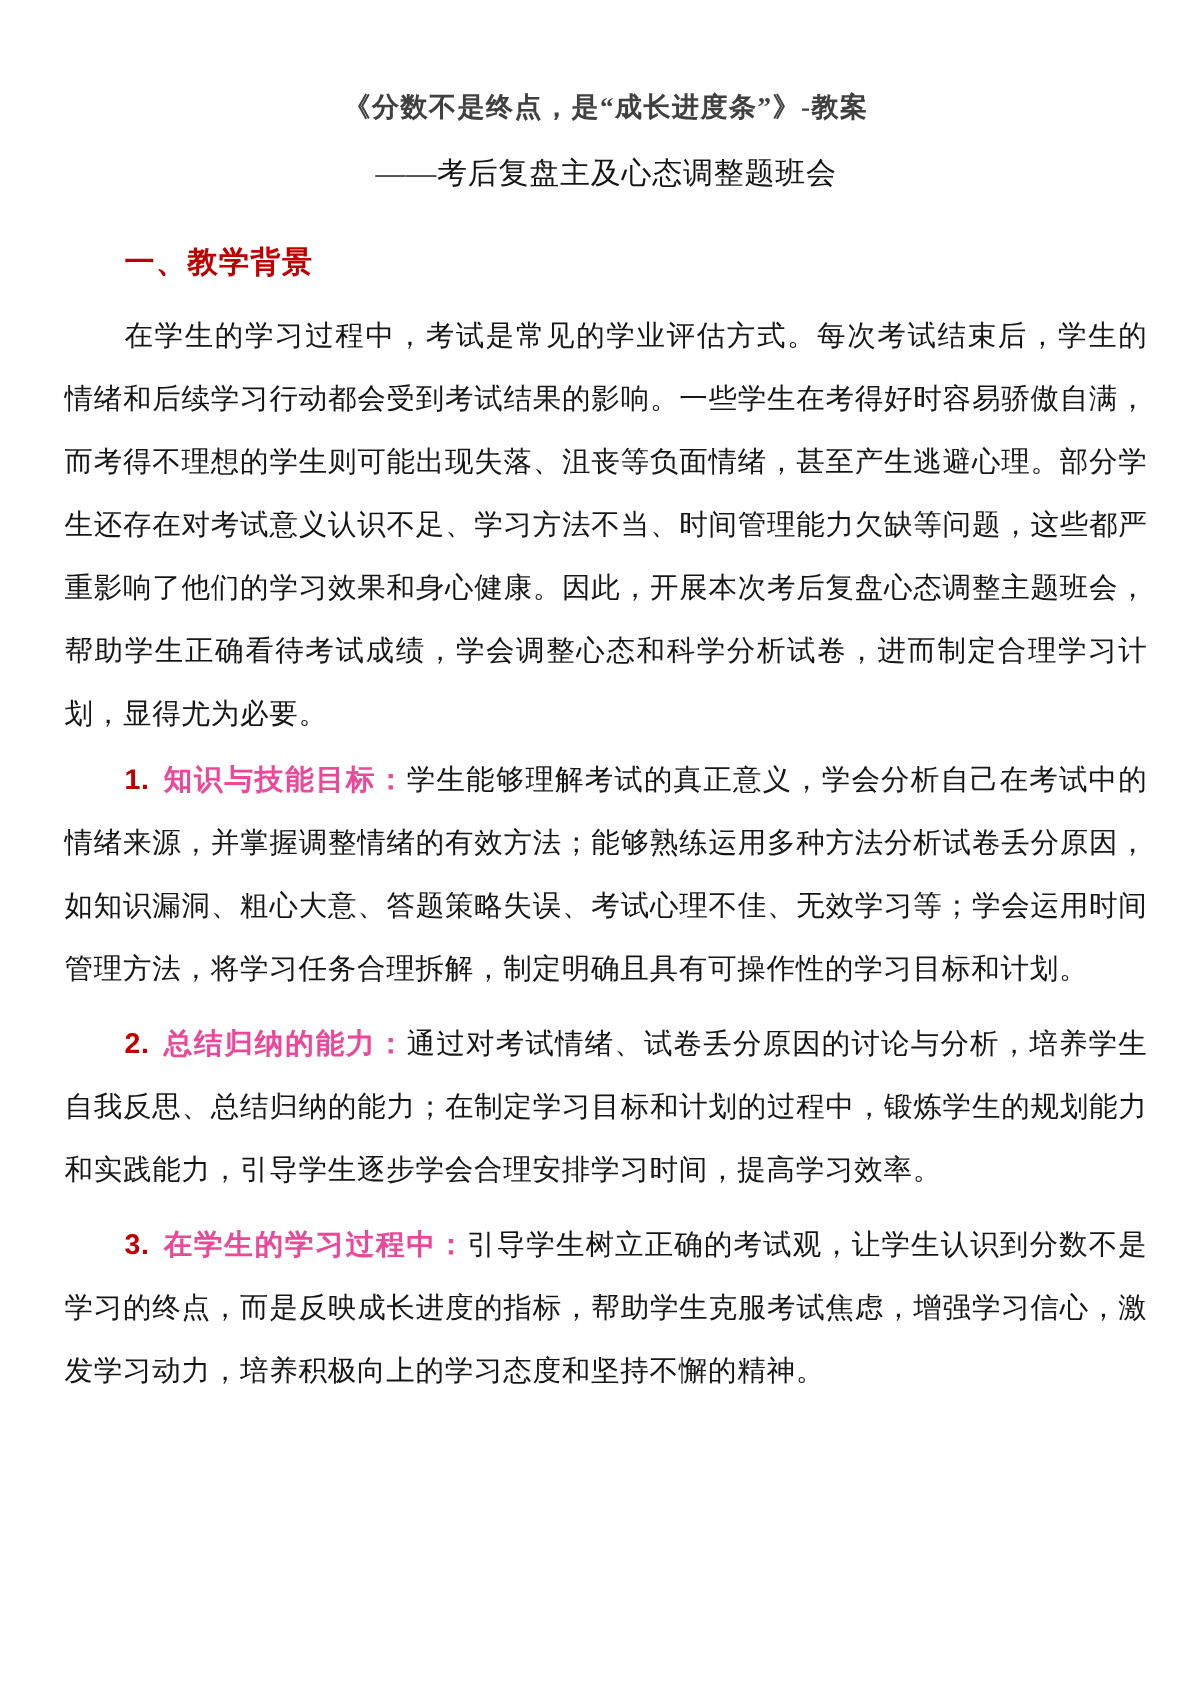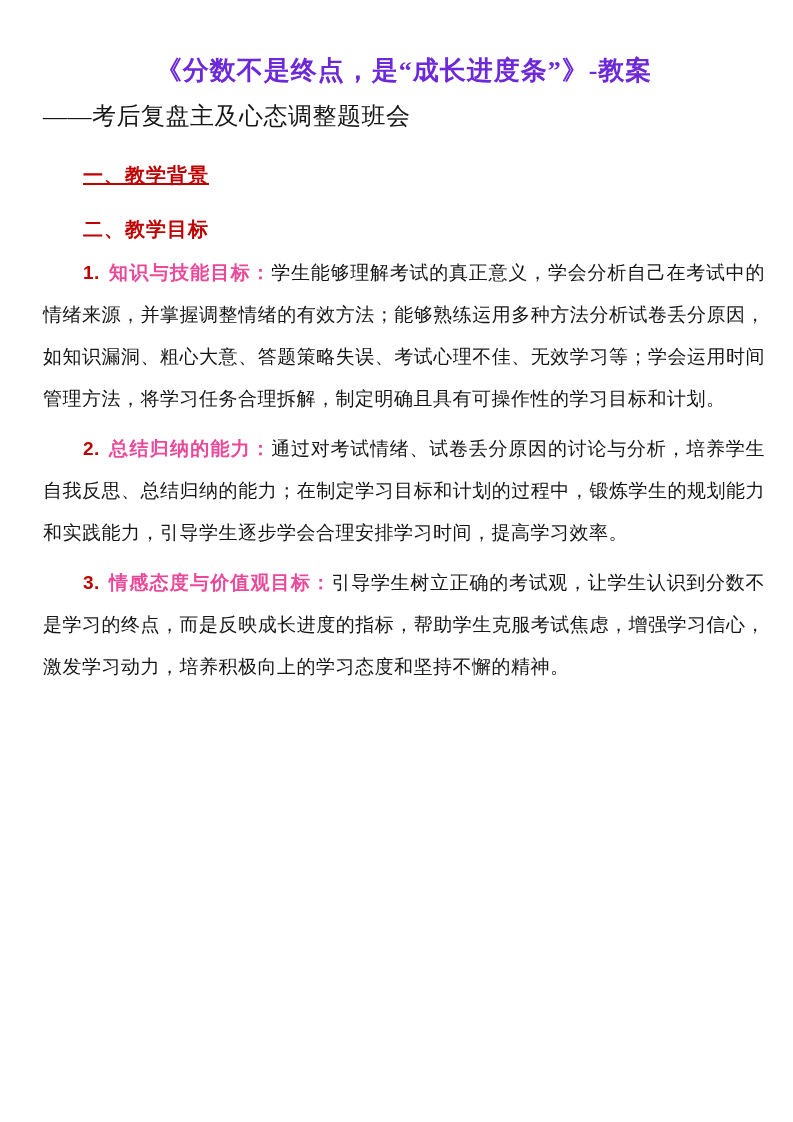--- a/index.html
+++ b/index.html
@@ -11,44 +11,44 @@
     background: #ffffff;
     box-sizing: border-box;
     padding: 52px 28px 40px 43px;
     overflow: hidden;
     font-family: "Liberation Serif", "DejaVu Serif", serif;
     color: #161616;
   }
   .title {
     margin: 0;
     text-align: center;
-    font-size: 26px;
+    font-size: 18px;
     line-height: 38px;
     font-weight: bold;
     letter-spacing: 1px;
-    color: #6d28d9;
+    color: #404040;
   }
   .subtitle {
     margin: 8px 0 0 0;
-    text-align: left;
-    font-size: 24px;
+    text-align: center;
+    font-size: 20px;
     line-height: 36px;
     color: #161616;
     letter-spacing: 0.5px;
   }
   .heading {
     margin: 0;
     font-size: 20px;
     line-height: 42px;
     font-weight: bold;
     color: #c00000;
     text-indent: 40px;
     letter-spacing: 1px;
   }
-  .heading-1 { margin-top: 20px; text-decoration: underline; }
+  .heading-1 { margin-top: 20px; }
   .heading-2 { margin-top: 12px; }
   .para {
     margin: 0;
     font-size: 19px;
     line-height: 42px;
     letter-spacing: 0.5px;
     text-align: justify;
     text-indent: 40px;
     color: #161616;
   }
@@ -71,22 +71,22 @@
 <body>
 
 <div class="page">
 
   <h1 class="title">《分数不是终点，是“成长进度条”》-教案</h1>
 
   <p class="subtitle">——考后复盘主及心态调整题班会</p>
 
   <h2 class="heading heading-1">一、教学背景</h2>
 
+  <p class="para para-bg">在学生的学习过程中，考试是常见的学业评估方式。每次考试结束后，学生的情绪和后续学习行动都会受到考试结果的影响。一些学生在考得好时容易骄傲自满，而考得不理想的学生则可能出现失落、沮丧等负面情绪，甚至产生逃避心理。部分学生还存在对考试意义认识不足、学习方法不当、时间管理能力欠缺等问题，这些都严重影响了他们的学习效果和身心健康。因此，开展本次考后复盘心态调整主题班会，帮助学生正确看待考试成绩，学会调整心态和科学分析试卷，进而制定合理学习计划，显得尤为必要。</p>
 
-  <h2 class="heading heading-2">二、教学目标</h2>
 
   <p class="para objective-first"><span class="obj-num">1.</span><span class="obj-label">知识与技能目标：</span><span>学生能够理解考试的真正意义，学会分析自己在考试中的情绪来源，并掌握调整情绪的有效方法；能够熟练运用多种方法分析试卷丢分原因，如知识漏洞、粗心大意、答题策略失误、考试心理不佳、无效学习等；学会运用时间管理方法，将学习任务合理拆解，制定明确且具有可操作性的学习目标和计划。</span></p>
 
   <p class="para objective"><span class="obj-num">2.</span><span class="obj-label">总结归纳的能力：</span><span>通过对考试情绪、试卷丢分原因的讨论与分析，培养学生自我反思、总结归纳的能力；在制定学习目标和计划的过程中，锻炼学生的规划能力和实践能力，引导学生逐步学会合理安排学习时间，提高学习效率。</span></p>
 
-  <p class="para objective"><span class="obj-num">3.</span><span class="obj-label">情感态度与价值观目标：</span><span>引导学生树立正确的考试观，让学生认识到分数不是学习的终点，而是反映成长进度的指标，帮助学生克服考试焦虑，增强学习信心，激发学习动力，培养积极向上的学习态度和坚持不懈的精神。</span></p>
+  <p class="para objective"><span class="obj-num">3.</span><span class="obj-label">在学生的学习过程中：</span><span>引导学生树立正确的考试观，让学生认识到分数不是学习的终点，而是反映成长进度的指标，帮助学生克服考试焦虑，增强学习信心，激发学习动力，培养积极向上的学习态度和坚持不懈的精神。</span></p>
 
 </div>
 
 </body></html>

